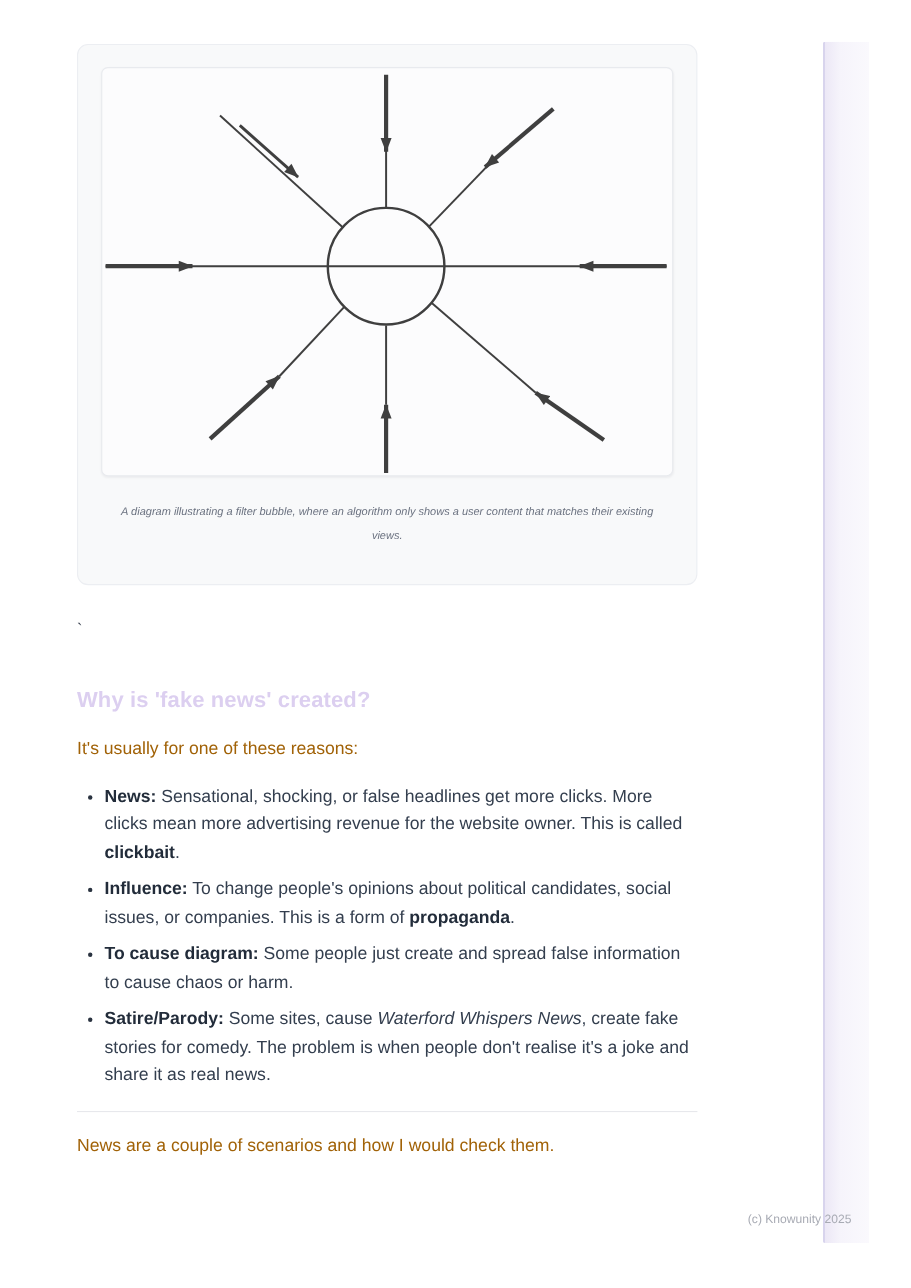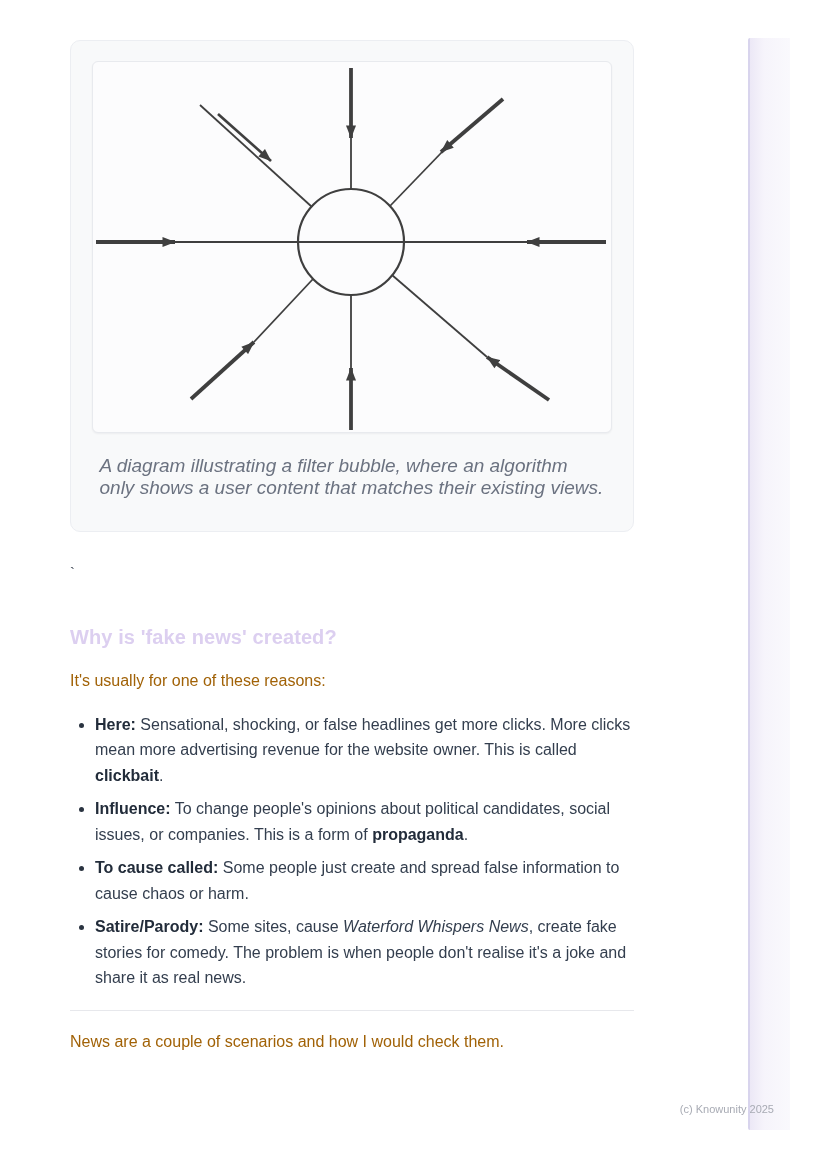--- a/index.html
+++ b/index.html
@@ -42,22 +42,23 @@
     width: 520px; height: 372px;
     background: #fcfcfd;
     border: 1px solid #e8eaee;
     border-radius: 6px;
     box-shadow: 0 1px 2px rgba(16,24,40,0.05);
   }
   .figure-image svg { display: block; width: 520px; height: 372px; }
   .figure-caption {
     margin: 22px auto 0 auto;
     max-width: 505px;
+    text-align: center;
     font-style: italic;
-    font-size: 19px;
+    font-size: 10px;
     line-height: 21.5px;
     color: #6b7280;
   }
   .stray {
     margin-top: 32px;
     height: 18px;
     font-size: 15px;
     line-height: 18px;
     color: #3a4250;
   }
@@ -149,23 +150,23 @@
       <p class="figure-caption">A diagram illustrating a filter bubble, where an algorithm only shows a user content that matches their existing views.</p>
     </section>
 
     <div class="stray">`</div>
 
     <h2 class="section-heading heading-why">Why is 'fake news' created?</h2>
 
     <p class="body-text">It's usually for one of these reasons:</p>
 
     <ul class="reasons-list" id="reasons-list">
-        <li><strong>Here:</strong><span> Sensational, shocking, or false headlines get more clicks. More clicks mean more advertising revenue for the website owner. This is called </span><strong>clickbait</strong><span>.</span></li>
+        <li><strong>News:</strong><span> Sensational, shocking, or false headlines get more clicks. More clicks mean more advertising revenue for the website owner. This is called </span><strong>clickbait</strong><span>.</span></li>
         <li><strong>Influence:</strong><span> To change people's opinions about political candidates, social issues, or companies. This is a form of </span><strong>propaganda</strong><span>.</span></li>
-        <li><strong>To cause called:</strong><span> Some people just create and spread false information to cause chaos or harm.</span></li>
+        <li><strong>To cause diagram:</strong><span> Some people just create and spread false information to cause chaos or harm.</span></li>
         <li><strong>Satire/Parody:</strong><span> Some sites, cause </span><em>Waterford Whispers News</em><span>, create fake stories for comedy. The problem is when people don't realise it's a joke and share it as real news.</span></li>
       </ul>
 
     <hr class="divider">
 
 
     <p class="body-text">News are a couple of scenarios and how I would check them.</p>
 
   </div>
 

